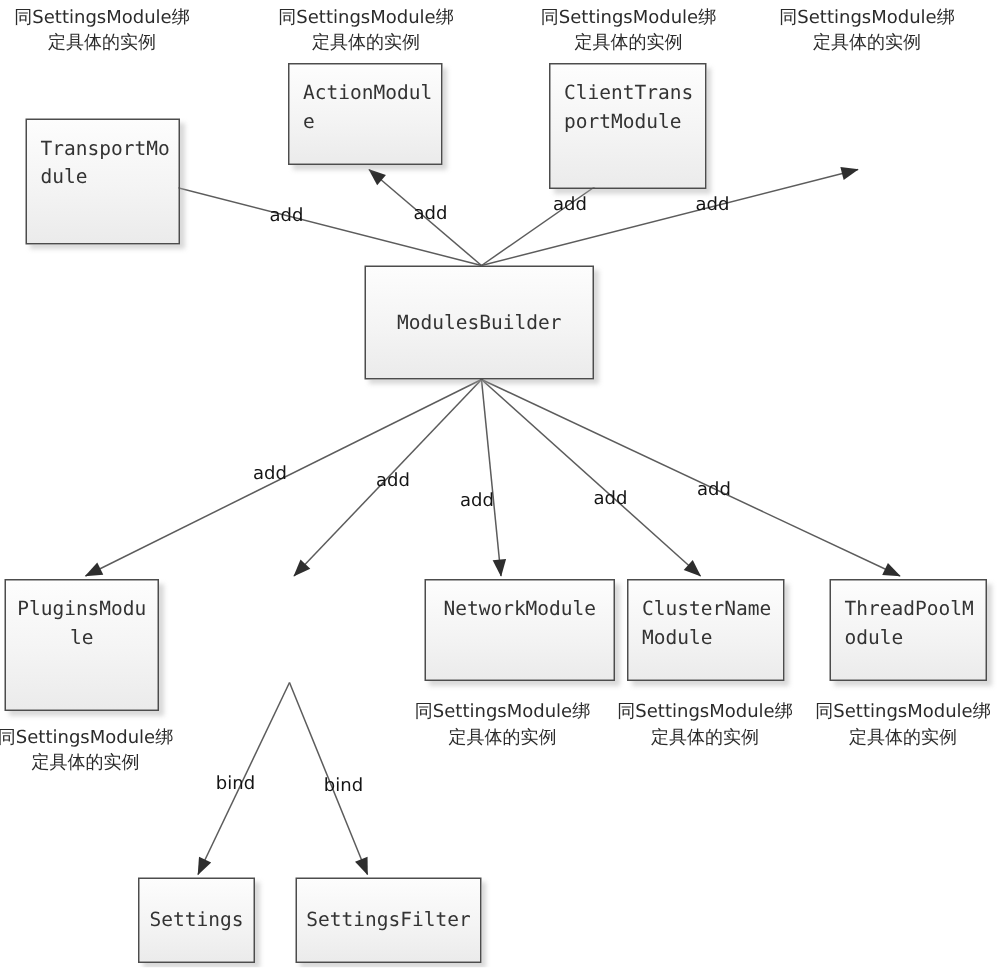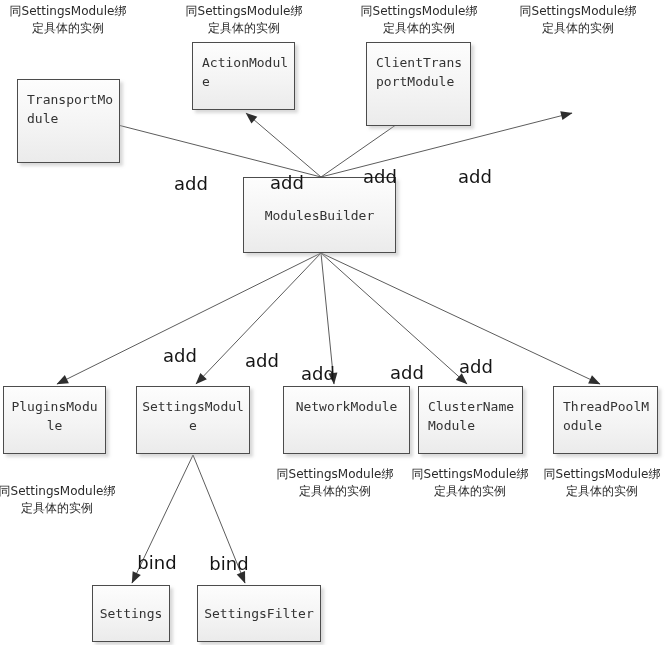--- a/index.html
+++ b/index.html
@@ -36,24 +36,23 @@
     text-align:center;
     font-size:12px;
     line-height:17px;
     color:#2b2b2b;
     white-space:nowrap;
   }
   .anno span{display:block;}
   .edge-label{
     position:absolute;
     transform:translate(-50%,-50%);
-    font-size:18px;
+    font-size:12px;
     color:#141414;
     white-space:nowrap;
-    margin-top:40px;
   }
   line.conn{stroke:#5c5c5c;stroke-width:1;}
 </style>
 </head>
 <body>
 
 <div id="canvas">
 
   <svg id="edges" width="672" height="645" viewBox="0 0 672 645">
     <defs>
@@ -98,25 +97,22 @@
     <div class="lbl">ActionModule</div>
   </div>
   <div class="box two-line al-left" style="left:366px;top:42px;width:105px;height:84px;padding:0 7px 0 9px;">
     <div class="lbl">ClientTransportModule</div>
   </div>
 
   <div class="box single" style="left:243px;top:177px;width:153px;height:76px;">
     <div class="lbl">ModulesBuilder</div>
   </div>
 
-  <div class="box two-line al-center" style="left:3px;top:386px;width:103px;height:68px;padding:0 6px;">
+  <div class="box two-line al-center" style="left:3px;top:386px;width:103px;height:88px;padding:0 6px;">
     <div class="lbl">PluginsModule</div>
-  </div>
-  <div class="box two-line al-center" style="left:136px;top:386px;width:114px;height:68px;padding:0 5px;">
-    <div class="lbl">SettingsModule</div>
   </div>
   <div class="box two-line al-center" style="left:283px;top:386px;width:127px;height:68px;padding:0 7px;">
     <div class="lbl">NetworkModule</div>
   </div>
   <div class="box two-line al-left" style="left:418px;top:386px;width:105px;height:68px;padding:0 7px 0 9px;">
     <div class="lbl">ClusterNameModule</div>
   </div>
   <div class="box two-line al-left" style="left:553px;top:386px;width:105px;height:68px;padding:0 7px 0 9px;">
     <div class="lbl">ThreadPoolModule</div>
   </div>

